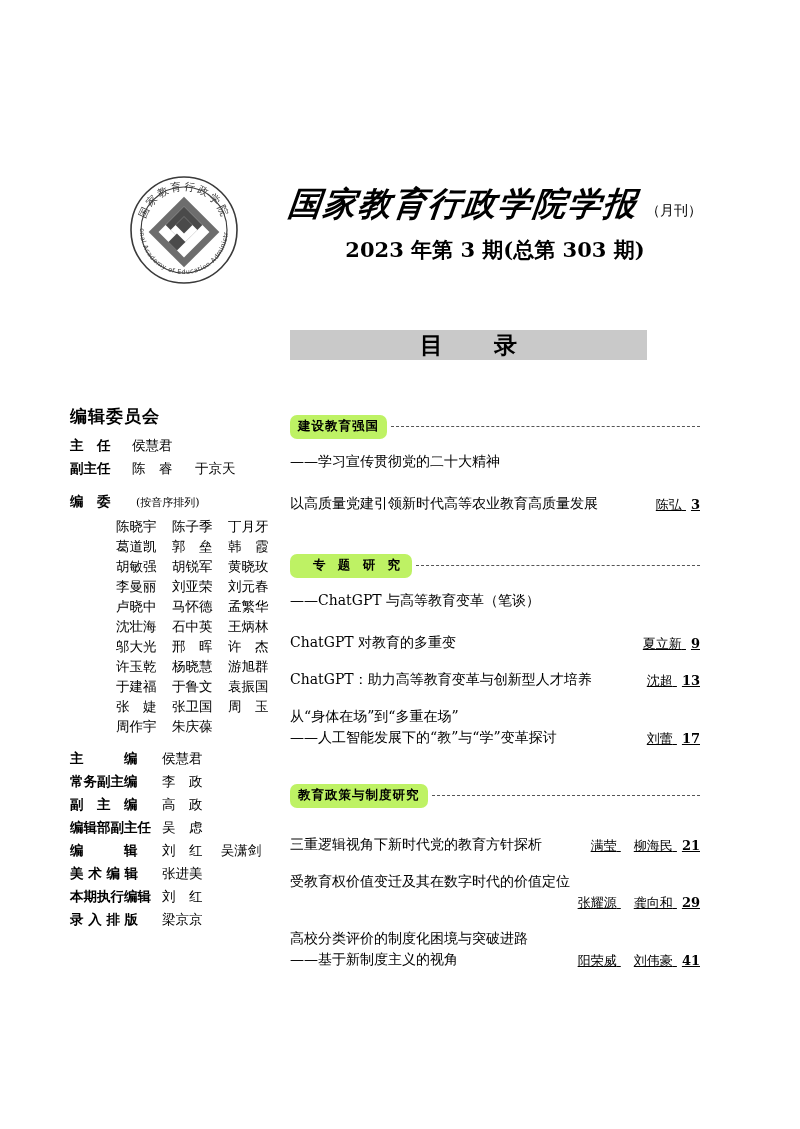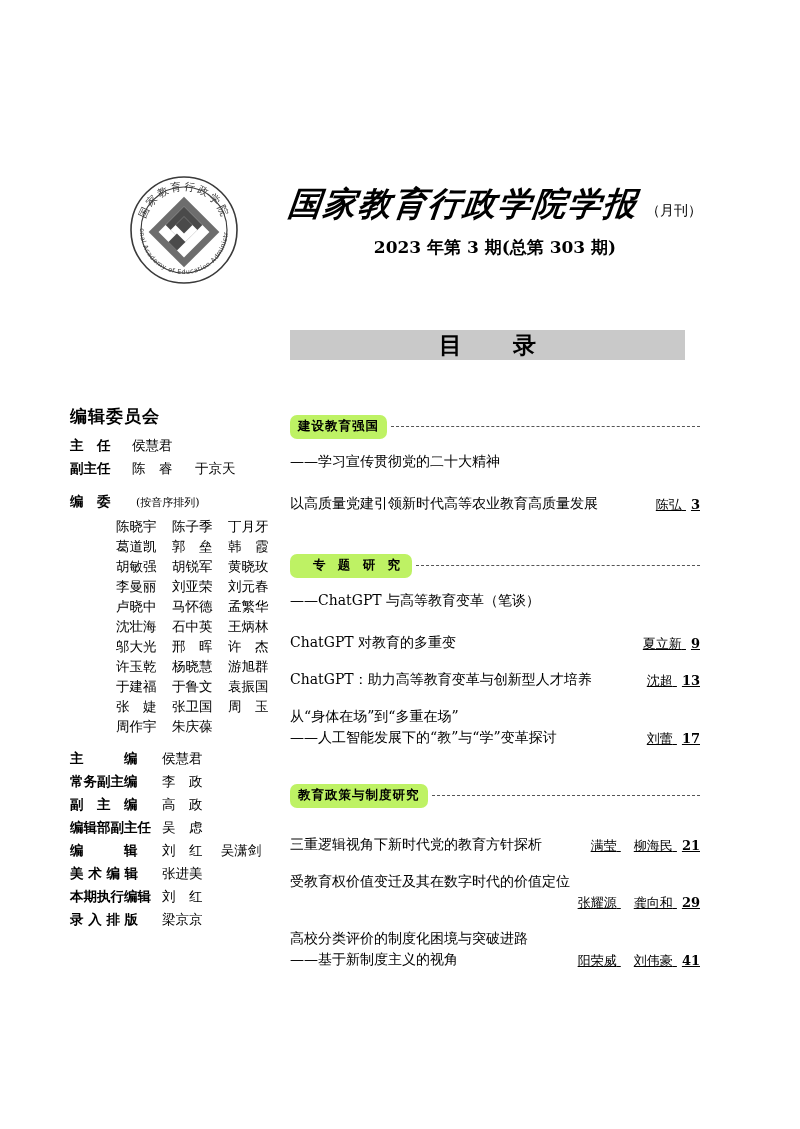--- a/index.html
+++ b/index.html
@@ -51,30 +51,30 @@
     font-size: 14px;
     margin-left: 8px;
     white-space: nowrap;
   }
   .issue-line {
     position: absolute;
     left: 280px; top: 68px;
     width: 430px;
     text-align: center;
     font-family: "DejaVu Serif", "Liberation Serif", serif;
-    font-size: 17px;
+    font-size: 21px;
     font-weight: 700;
     white-space: nowrap;
   }
 
   
   .contents-banner {
     position: absolute;
     left: 290px; top: 330px;
-    width: 395px; height: 30px;
+    width: 357px; height: 30px;
     background: #c9c9c9;
   }
   .contents-banner .label {
     position: absolute;
     left: 0; right: 0; top: 50%;
     transform: translateY(-50%);
     text-align: center;
     font-family: "DejaVu Serif", "Liberation Serif", serif;
     font-size: 23px;
     font-weight: 700;

